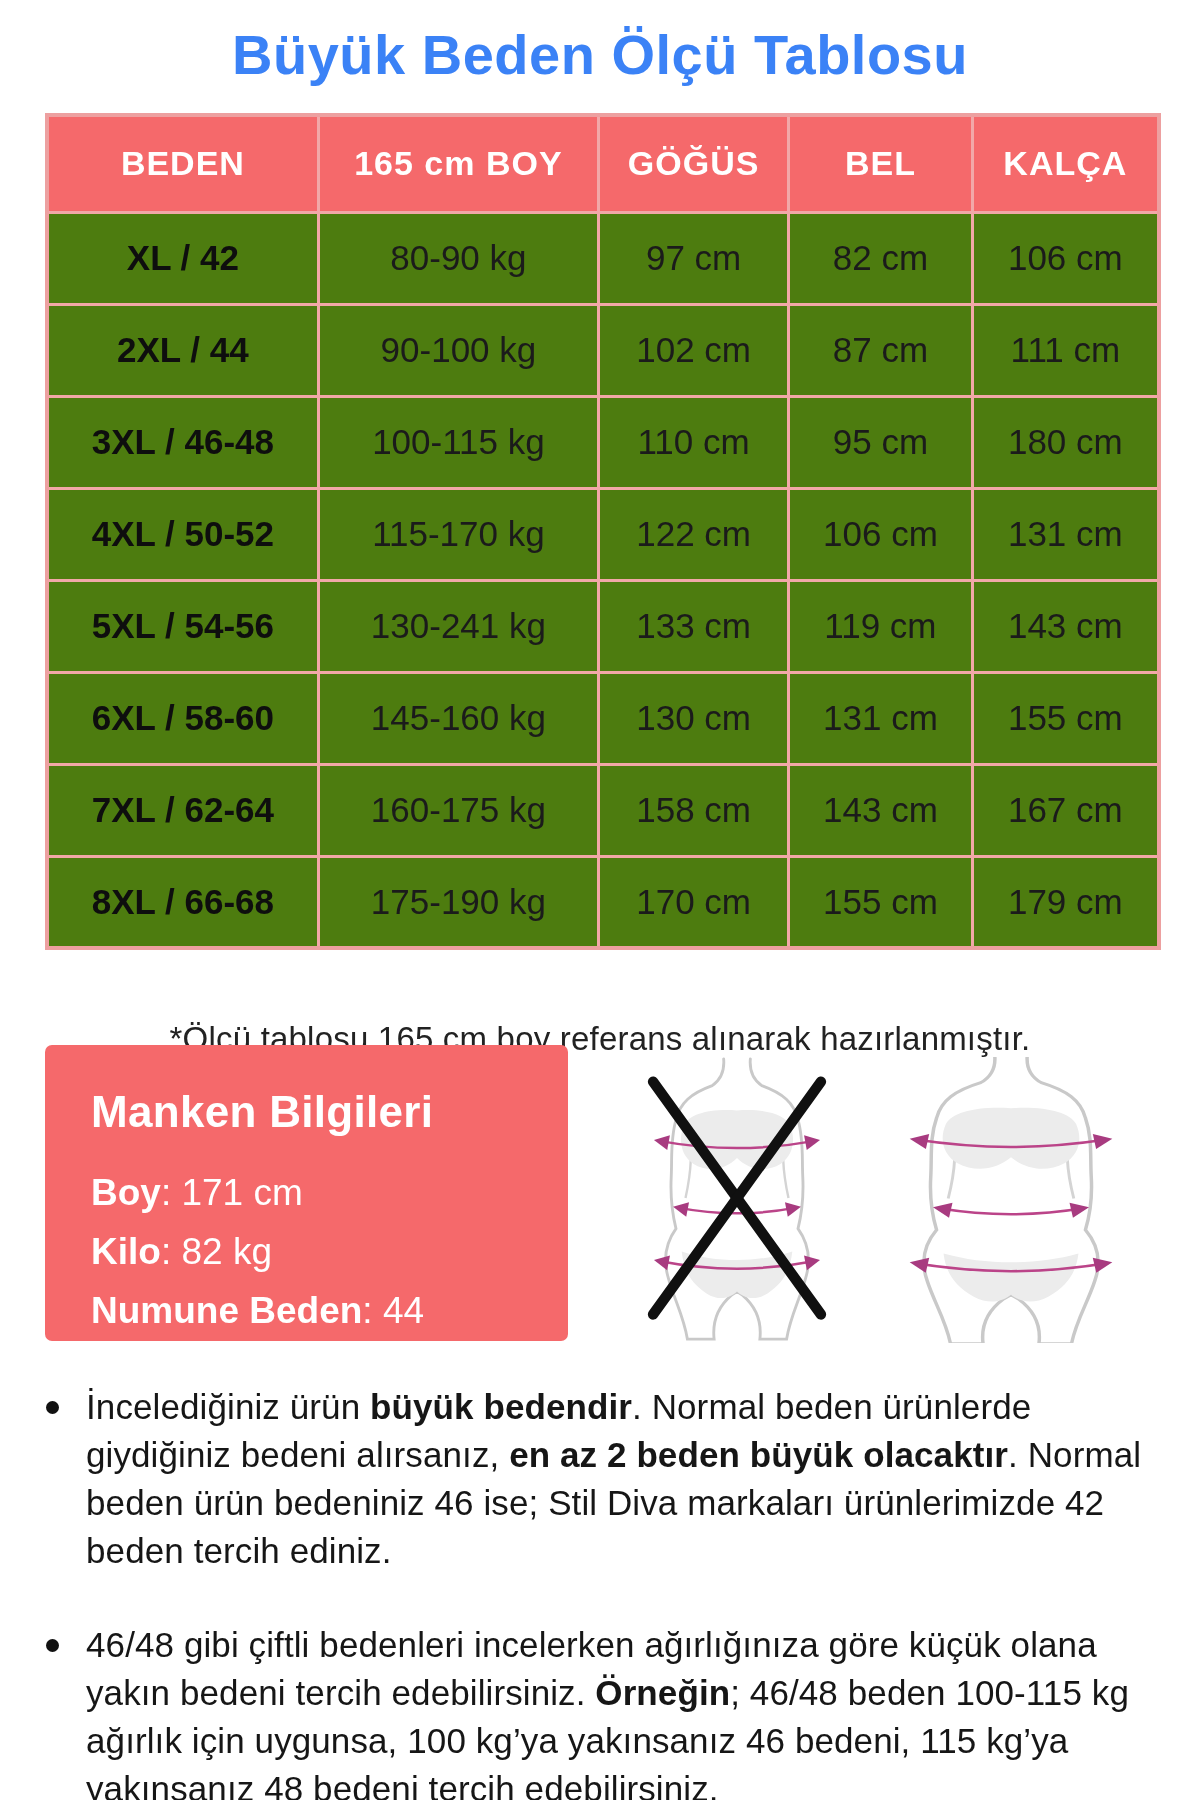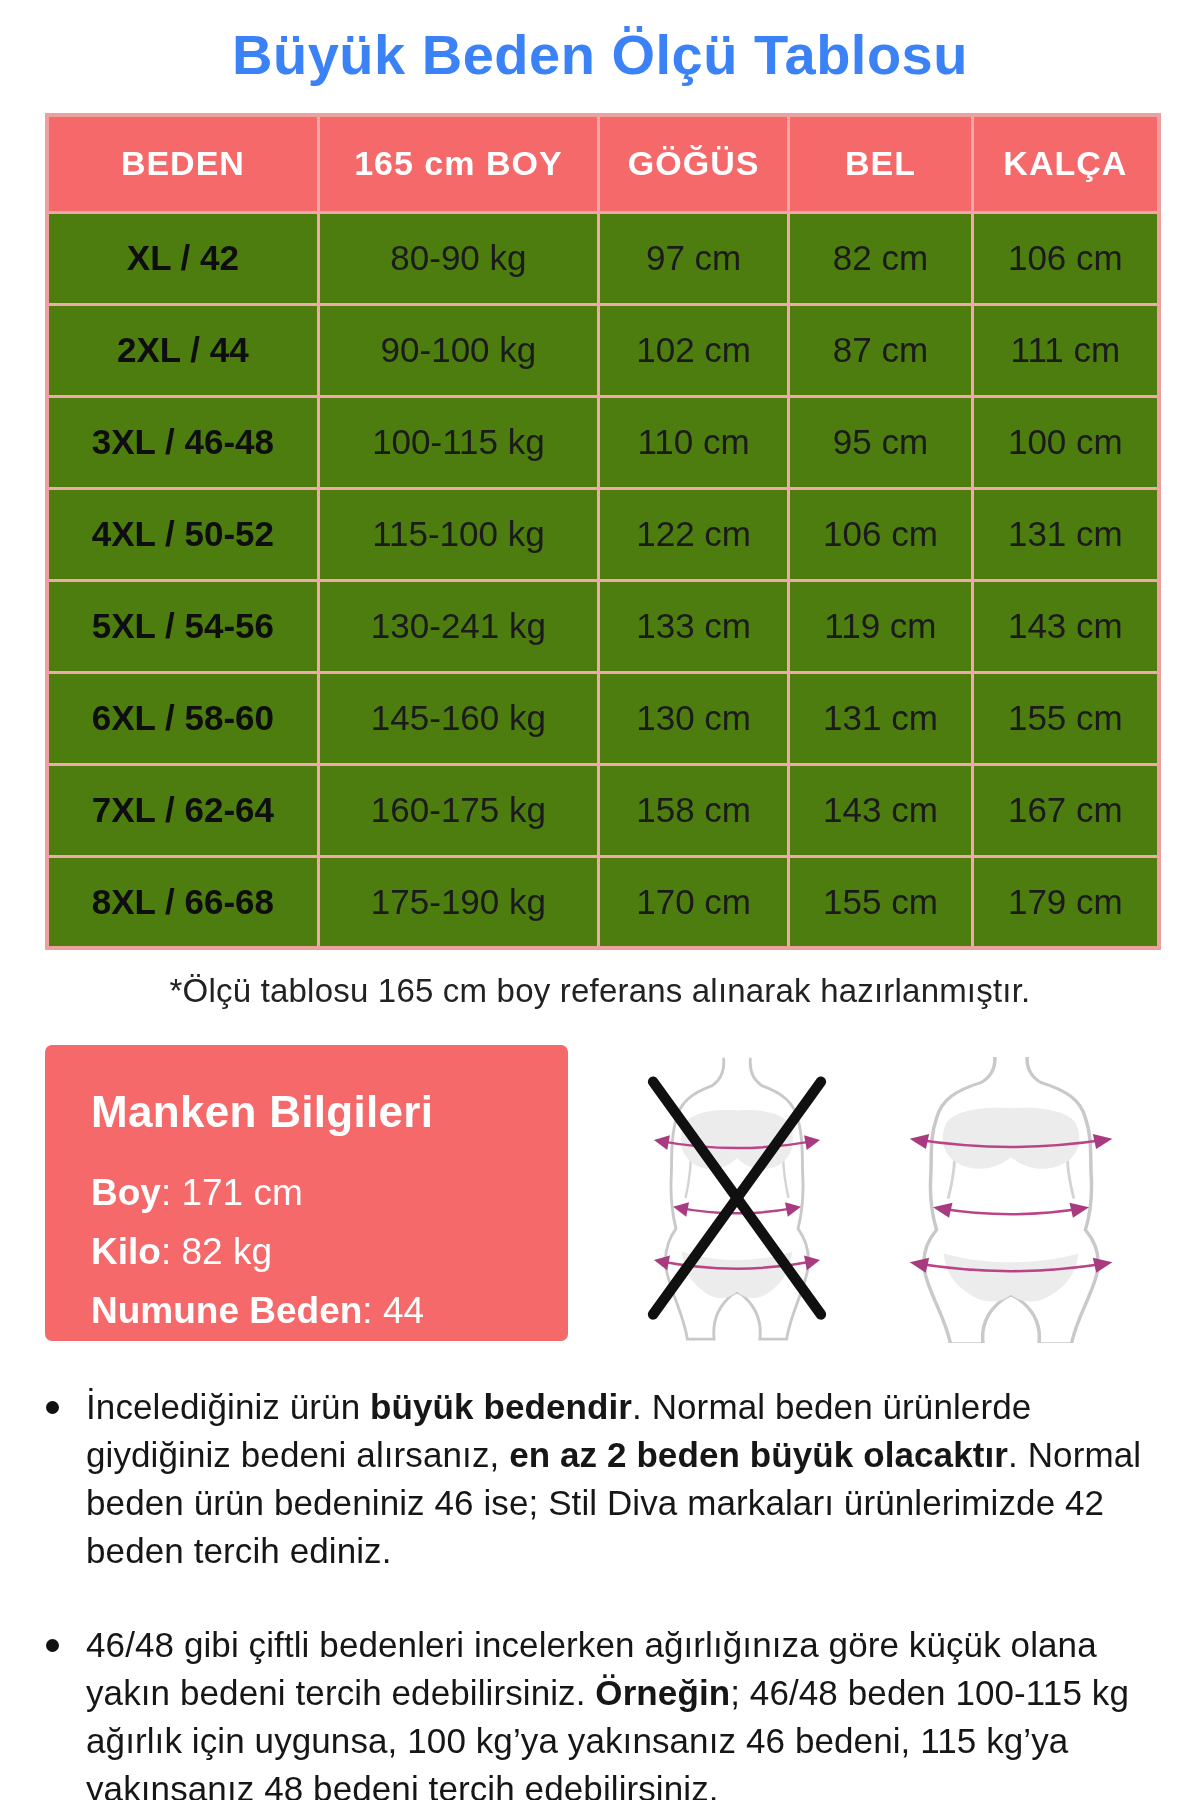--- a/index.html
+++ b/index.html
@@ -20,21 +20,21 @@
     vertical-align:middle; }
   .size-table th { background:#f5696b; color:#ffffff; font-size:34px;
     font-weight:700; height:97px; letter-spacing:1px; }
   .size-table td { background:#4d7c0f; font-size:35px; font-weight:400;
     color:#1b1b1b; height:92px; }
   .size-table td.size-col { font-weight:700; color:#0e0e0e; }
   .col-beden { width:24.4%; } .col-boy { width:25.2%; } .col-gogus { width:17.1%; }
   .col-bel { width:16.5%; } .col-kalca { width:16.8%; }
 
   
-  .footnote { position:absolute; top:972px; left:0; width:1200px;
+  .footnote { position:absolute; top:1020px; left:0; width:1200px;
     text-align:center; font-size:33px; color:#222222; letter-spacing:0.2px; }
 
   
   .model-card { position:absolute; top:1045px; left:45px; width:523px;
     height:296px; background:#f5696b; border-radius:7px; color:#ffffff;
     padding:42px 46px; }
   .model-card h2 { font-size:44px; font-weight:700; letter-spacing:0.3px; }
   .model-rows { margin-top:26px; font-size:37px; line-height:1.6; }
   .model-rows b { font-weight:700; }
 
@@ -92,25 +92,25 @@
           <td>90-100 kg</td>
           <td>102 cm</td>
           <td>87 cm</td>
           <td>111 cm</td>
         </tr>
         <tr>
           <td class="size-col">3XL / 46-48</td>
           <td>100-115 kg</td>
           <td>110 cm</td>
           <td>95 cm</td>
-          <td>100 cm</td>
+          <td>180 cm</td>
         </tr>
         <tr>
           <td class="size-col">4XL / 50-52</td>
-          <td>115-100 kg</td>
+          <td>115-170 kg</td>
           <td>122 cm</td>
           <td>106 cm</td>
           <td>131 cm</td>
         </tr>
         <tr>
           <td class="size-col">5XL / 54-56</td>
           <td>130-241 kg</td>
           <td>133 cm</td>
           <td>119 cm</td>
           <td>143 cm</td>

